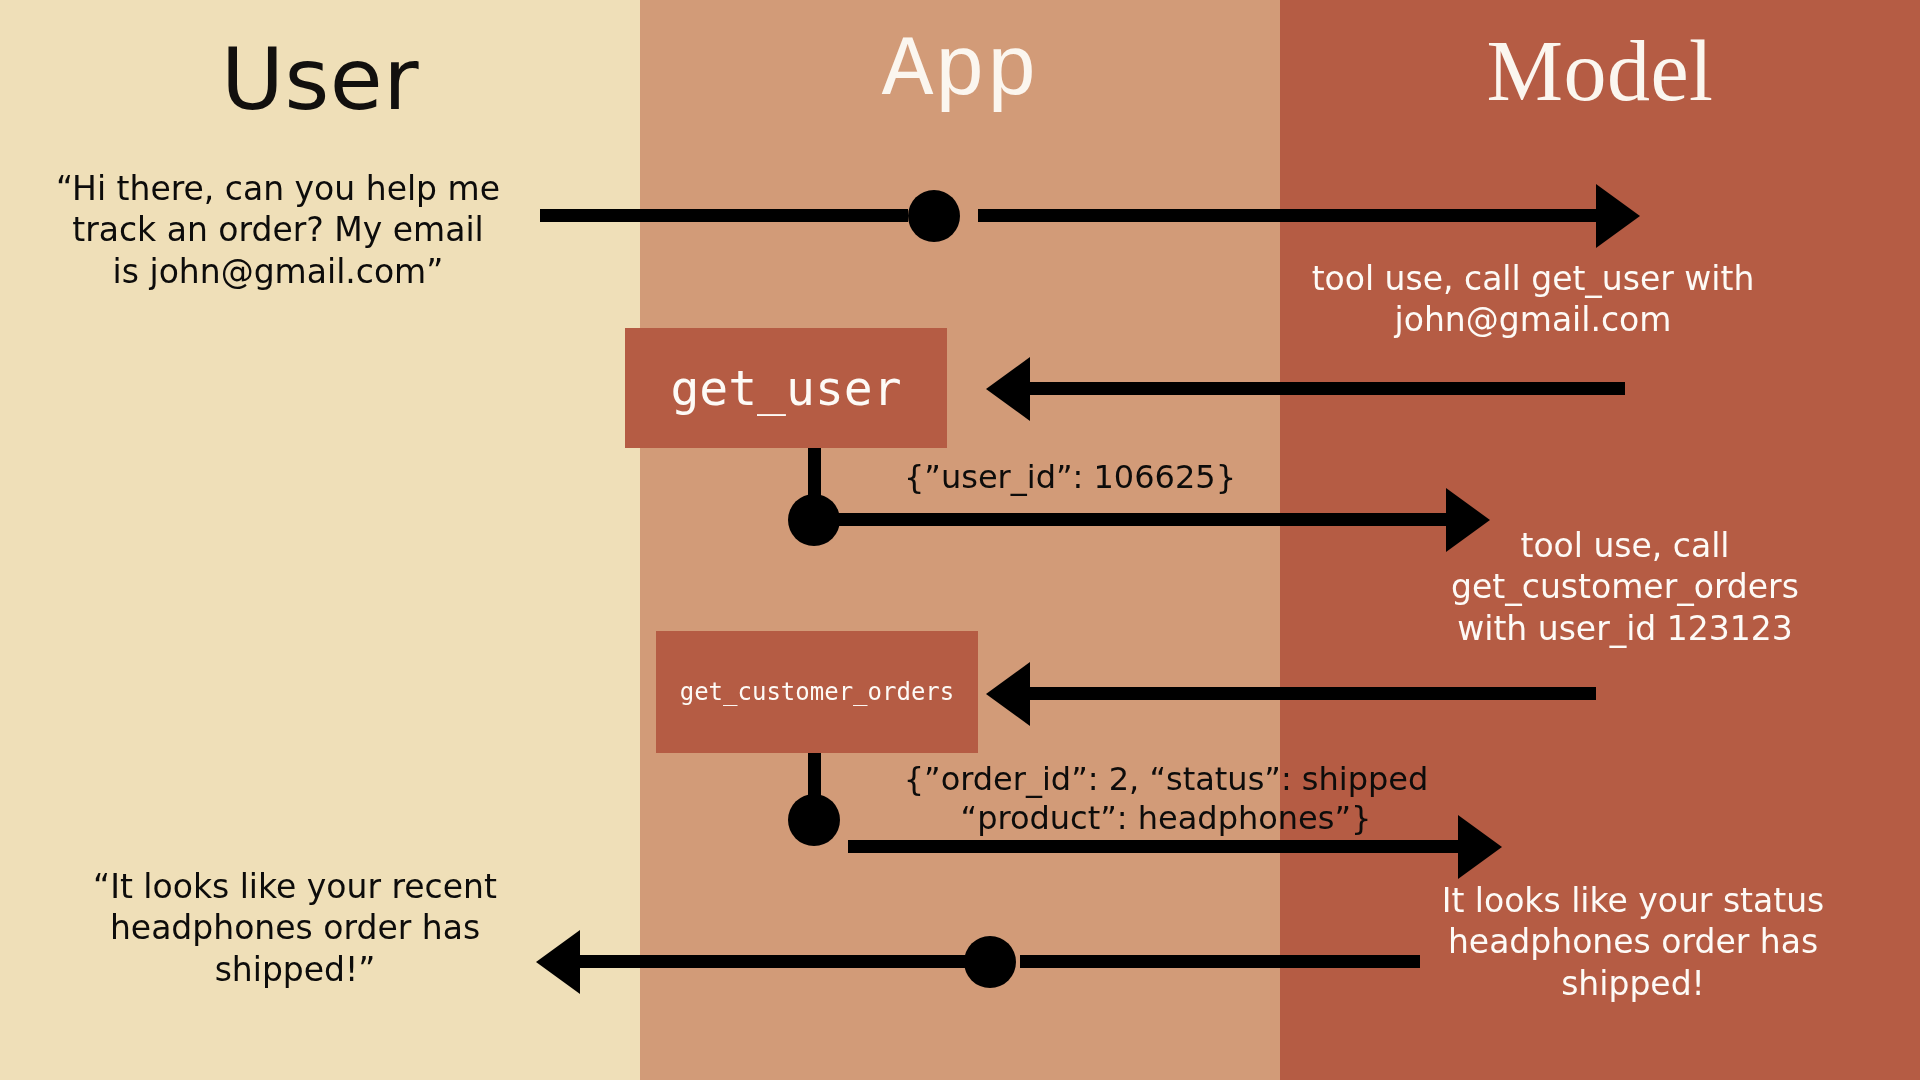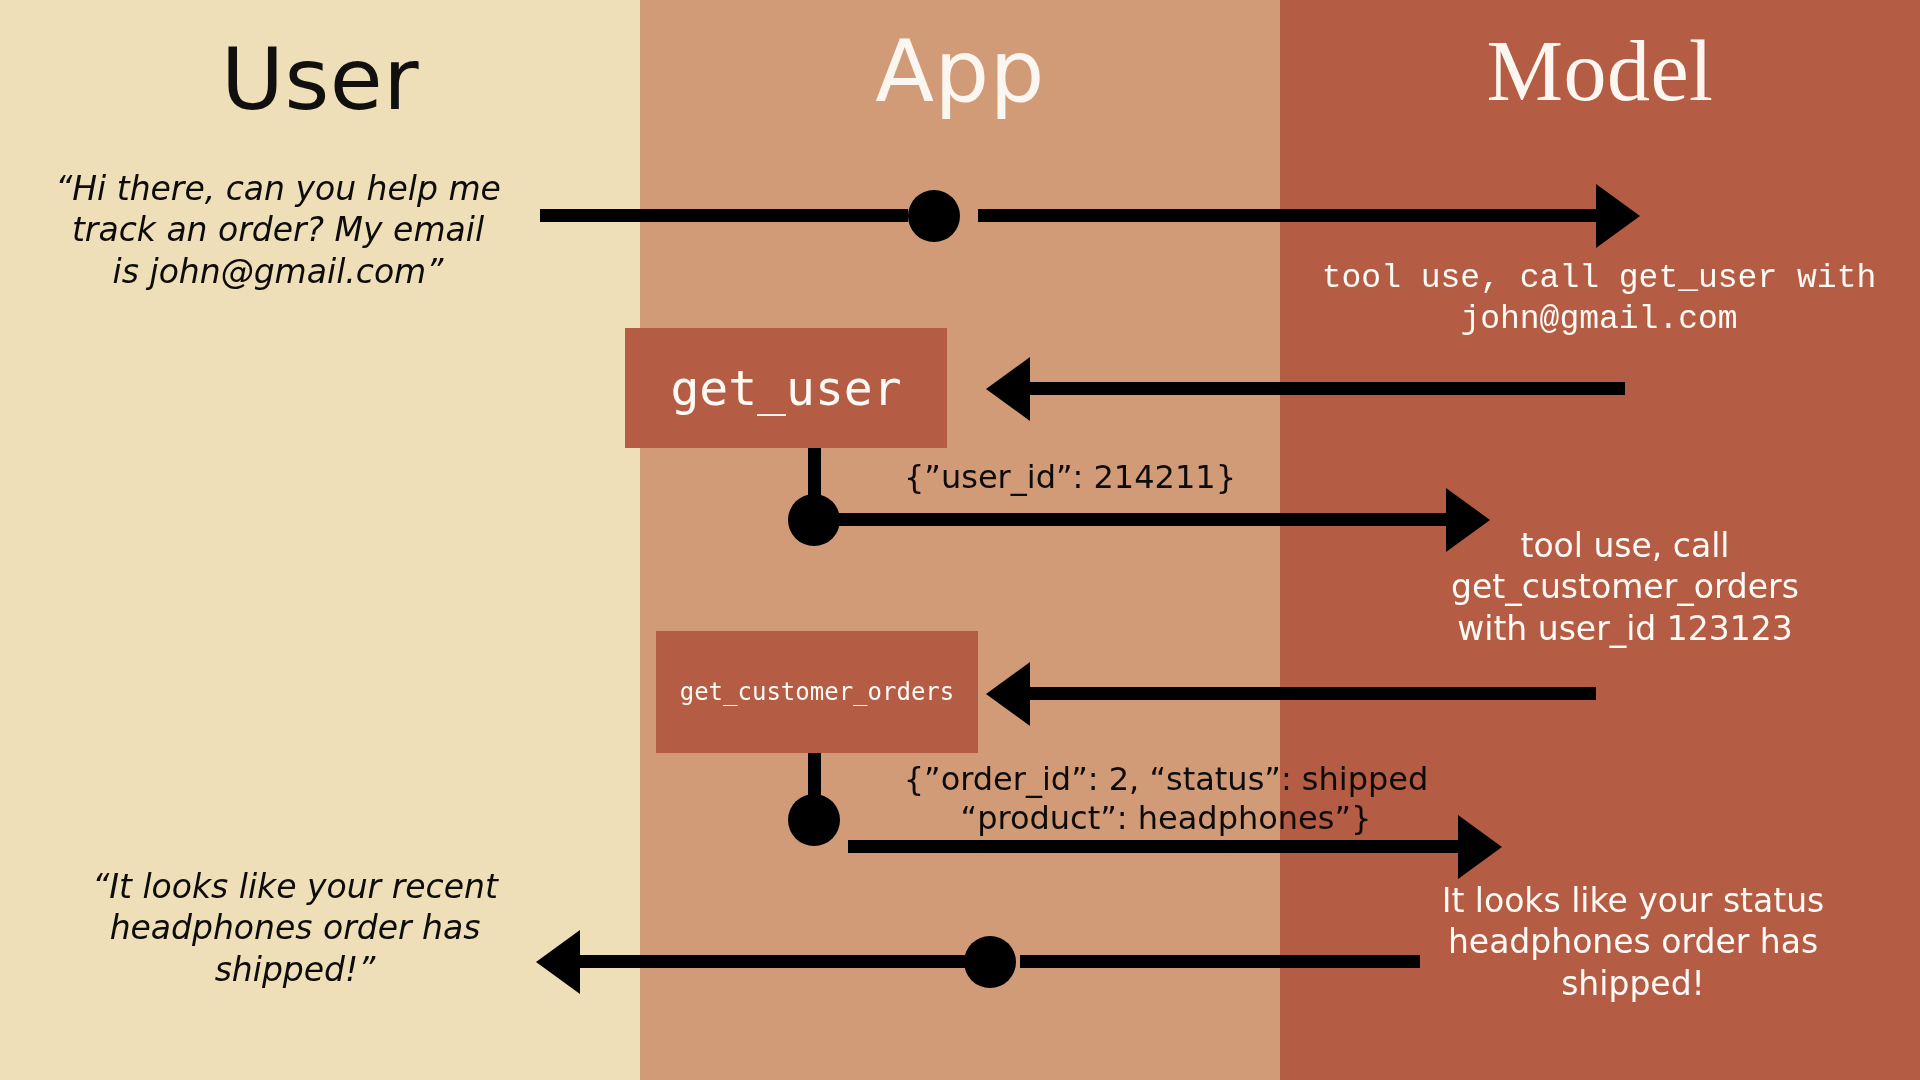--- a/index.html
+++ b/index.html
@@ -30,38 +30,38 @@
     position: absolute;
     top: 26px;
     width: 640px;
     text-align: center;
     font-size: 86px;
     font-weight: 400;
     line-height: 1.05;
     letter-spacing: 0.5px;
   }
   .lane-title.t-user  { left: 0px;    color: #12100e; margin-top: 8px; }
-  .lane-title.t-app   { left: 640px;  color: #fbf6ef; }
+  .lane-title.t-app   { left: 640px;  color: #fbf6ef; font-family: Liberation Mono, monospace; }
   .lane-title.t-model { left: 1280px; color: #fbf6ef; font-family: Liberation Serif, serif; }
 
   
   .msg {
     position: absolute;
     text-align: center;
     font-size: 33px;
     line-height: 1.25;
     font-weight: 400;
     white-space: pre-line;
   }
-  .msg.dark  { color: #0d0c0b; font-style: italic; }
+  .msg.dark  { color: #0d0c0b; }
   .msg.light { color: #fdfaf6; }
 
   .msg-user-1  { left: 28px;   top: 168px; width: 500px; }
   .msg-user-2  { left: 60px;   top: 866px; width: 470px; }
-  .msg-model-1 { left: 1318px; top: 258px; width: 562px; font-family: Liberation Mono, monospace; }
+  .msg-model-1 { left: 1252px; top: 258px; width: 562px; }
   .msg-model-2 { left: 1390px; top: 525px; width: 470px; }
   .msg-model-3 { left: 1398px; top: 880px; width: 470px; }
 
   
   .payload {
     position: absolute;
     text-align: center;
     font-size: 32px;
     line-height: 1.22;
     color: #0d0c0b;
@@ -154,21 +154,21 @@
     <span>get_user</span>
   </div>
   <div class="hline" style="left:1030px; top:382px; width:595px;"></div>
   <div class="arrow-head arrow-left" style="left:986px; top:357px;"></div>
 
   <div class="vline" style="left:808px; top:448px; height:62px;"></div>
   <div class="dot" style="left:788px; top:494px;"></div>
   <div class="hline" style="left:838px; top:513px; width:620px;"></div>
   <div class="arrow-head arrow-right" style="left:1446px; top:488px;"></div>
 
-  <div class="payload payload-1">{”user_id”: 214211}</div>
+  <div class="payload payload-1">{”user_id”: 106625}</div>
 
   <div class="msg light msg-model-2">tool use, call
 get_customer_orders
 with user_id 123123</div>
 
   <div class="tool-box tool-box-get-orders">
     <span>get_customer_orders</span>
   </div>
   <div class="hline" style="left:1030px; top:687px; width:566px;"></div>
   <div class="arrow-head arrow-left" style="left:986px; top:662px;"></div>

